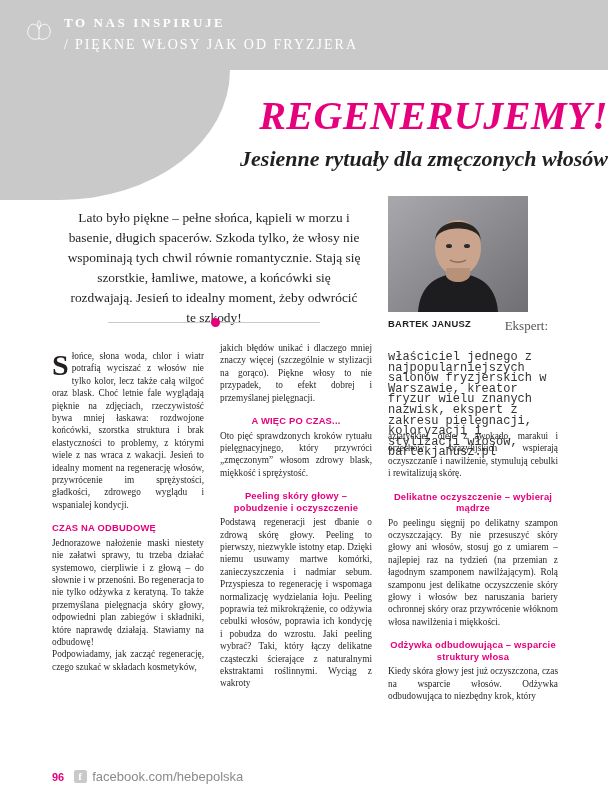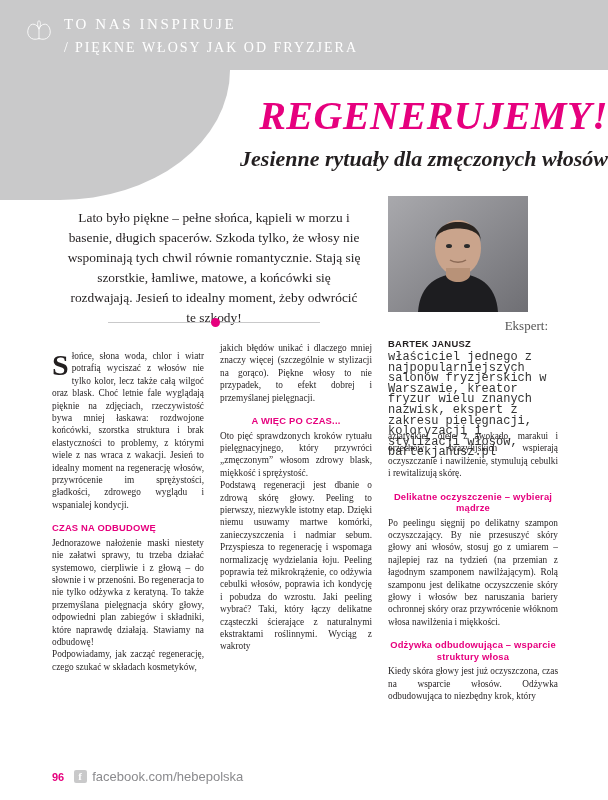--- a/index.html
+++ b/index.html
@@ -46,25 +46,26 @@
     height: 30px;
     margin-right: 10px;
     margin-top: 2px;
     opacity: 0.95;
   }
   .hdr-texts {
     padding-top: 2px;
   }
   .hdr-title {
     font-family: "Liberation Serif", serif;
-    font-size: 15px;
+    font-size: 13px;
     letter-spacing: 2.6px;
     color: #ffffff;
     text-transform: uppercase;
     line-height: 1.1;
+    font-weight: bold;
   }
   .hdr-sub {
     margin-top: 7px;
     font-family: "Liberation Serif", serif;
     font-size: 14px;
     letter-spacing: 2.0px;
     color: #ffffff;
     text-transform: uppercase;
   }
   .hdr-sub .slash {
@@ -146,21 +147,21 @@
     top: 318px;
     left: 388px;
     width: 160px;
     font-family: Liberation Serif, serif;
     font-size: 13px;
     color: #555;
     text-align: right;
   }
   .expert-name {
     position: absolute;
-    top: 338px;
+    top: 318px;
     left: 388px;
     width: 180px;
     font-family: "Liberation Sans", sans-serif;
     font-size: 9.4px;
     font-weight: bold;
     letter-spacing: 0.3px;
     color: #231f20;
   }
   .expert-bio {
     position: absolute;
@@ -312,20 +313,21 @@
   <p class="dropcap-para">Słońce, słona woda, chlor i wiatr potrafią wyciszać z włosów nie tylko kolor, lecz także całą wilgoć oraz blask. Choć letnie fale wyglądają pięknie na zdjęciach, rzeczywistość bywa mniej łaskawa: rozdwojone końcówki, szorstka struktura i brak elastyczności to problemy, z którymi wiele z nas wraca z wakacji. Jesień to idealny moment na regenerację włosów, przywrócenie im sprężystości, gładkości, zdrowego wyglądu i wspanialej kondycji.</p>
   <div class="sect-head">CZAS NA ODBUDOWĘ</div>
   <p>Jednorazowe nałożenie maski niestety nie załatwi sprawy, tu trzeba działać systemowo, cierpliwie i z głową – do słownie i w przenośni. Bo regeneracja to nie tylko odżywka z keratyną. To także przemyślana pielęgnacja skóry głowy, odpowiedni plan zabiegów i składniki, które naprawdę działają. Stawiamy na odbudowę!</p>
   <p>Podpowiadamy, jak zacząć regenerację, czego szukać w składach kosmetyków,</p>
 </div>
 
 <div class="col" id="col2">
   <p>jakich błędów unikać i dlaczego mniej znaczy więcej (szczególnie w stylizacji na gorąco). Piękne włosy to nie przypadek, to efekt dobrej i przemyślanej pielęgnacji.</p>
   <div class="sect-head center">A WIĘC PO CZAS...</div>
   <p>Oto pięć sprawdzonych kroków rytuału pielęgnacyjnego, który przywróci „zmęczonym” włosom zdrowy blask, miękkość i sprężystość.</p>
+  <div class="sect-head center">Peeling skóry głowy – pobudzenie i oczyszczenie</div>
   <p>Podstawą regeneracji jest dbanie o zdrową skórę głowy. Peeling to pierwszy, niezwykle istotny etap. Dzięki niemu usuwamy martwe komórki, zanieczyszczenia i nadmiar sebum. Przyspiesza to regenerację i wspomaga normalizację wydzielania łoju. Peeling poprawia też mikrokrążenie, co odżywia cebulki włosów, poprawia ich kondycję i pobudza do wzrostu. Jaki peeling wybrać? Taki, który łączy delikatne cząsteczki ścierające z naturalnymi ekstraktami roślinnymi. Wyciąg z wakroty</p>
 </div>
 
 <div class="col" id="col3">
   <p>azjatyckiej, oleje z awokado, marakui i orzechów brazylijskich wspierają oczyszczanie i nawilżenie, stymulują cebulki i rewitalizują skórę.</p>
   <div class="sect-head center">Delikatne oczyszczenie – wybieraj mądrze</div>
   <p>Po peelingu sięgnij po delikatny szampon oczyszczający. By nie przesuszyć skóry głowy ani włosów, stosuj go z umiarem – najlepiej raz na tydzień (na przemian z łagodnym szamponem nawilżającym). Rolą szamponu jest delikatne oczyszczenie skóry głowy i włosów bez naruszania bariery ochronnej skóry oraz przywrócenie włóknom włosa nawilżenia i miękkości.</p>
   <div class="sect-head center">Odżywka odbudowująca – wsparcie struktury włosa</div>
   <p>Kiedy skóra głowy jest już oczyszczona, czas na wsparcie włosów. Odżywka odbudowująca to niezbędny krok, który</p>
 </div>

